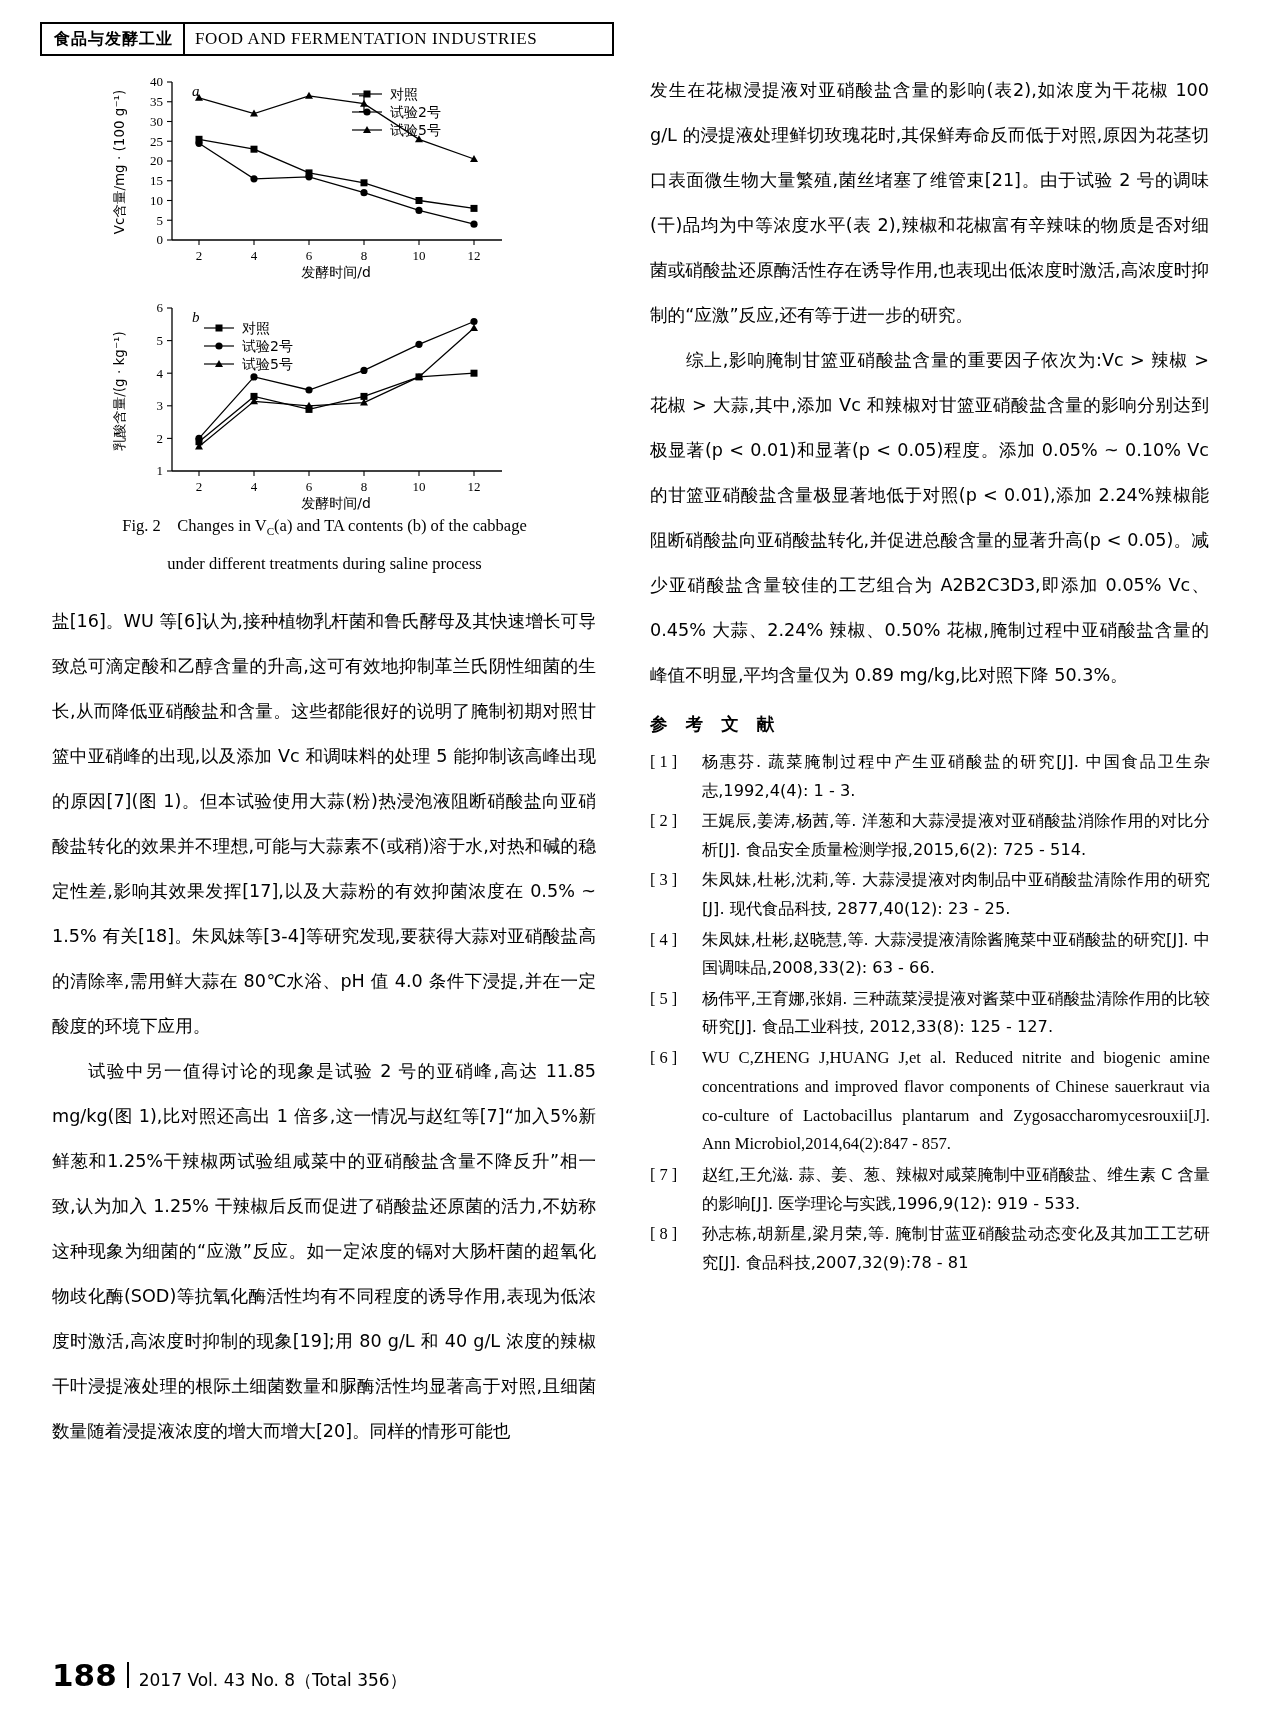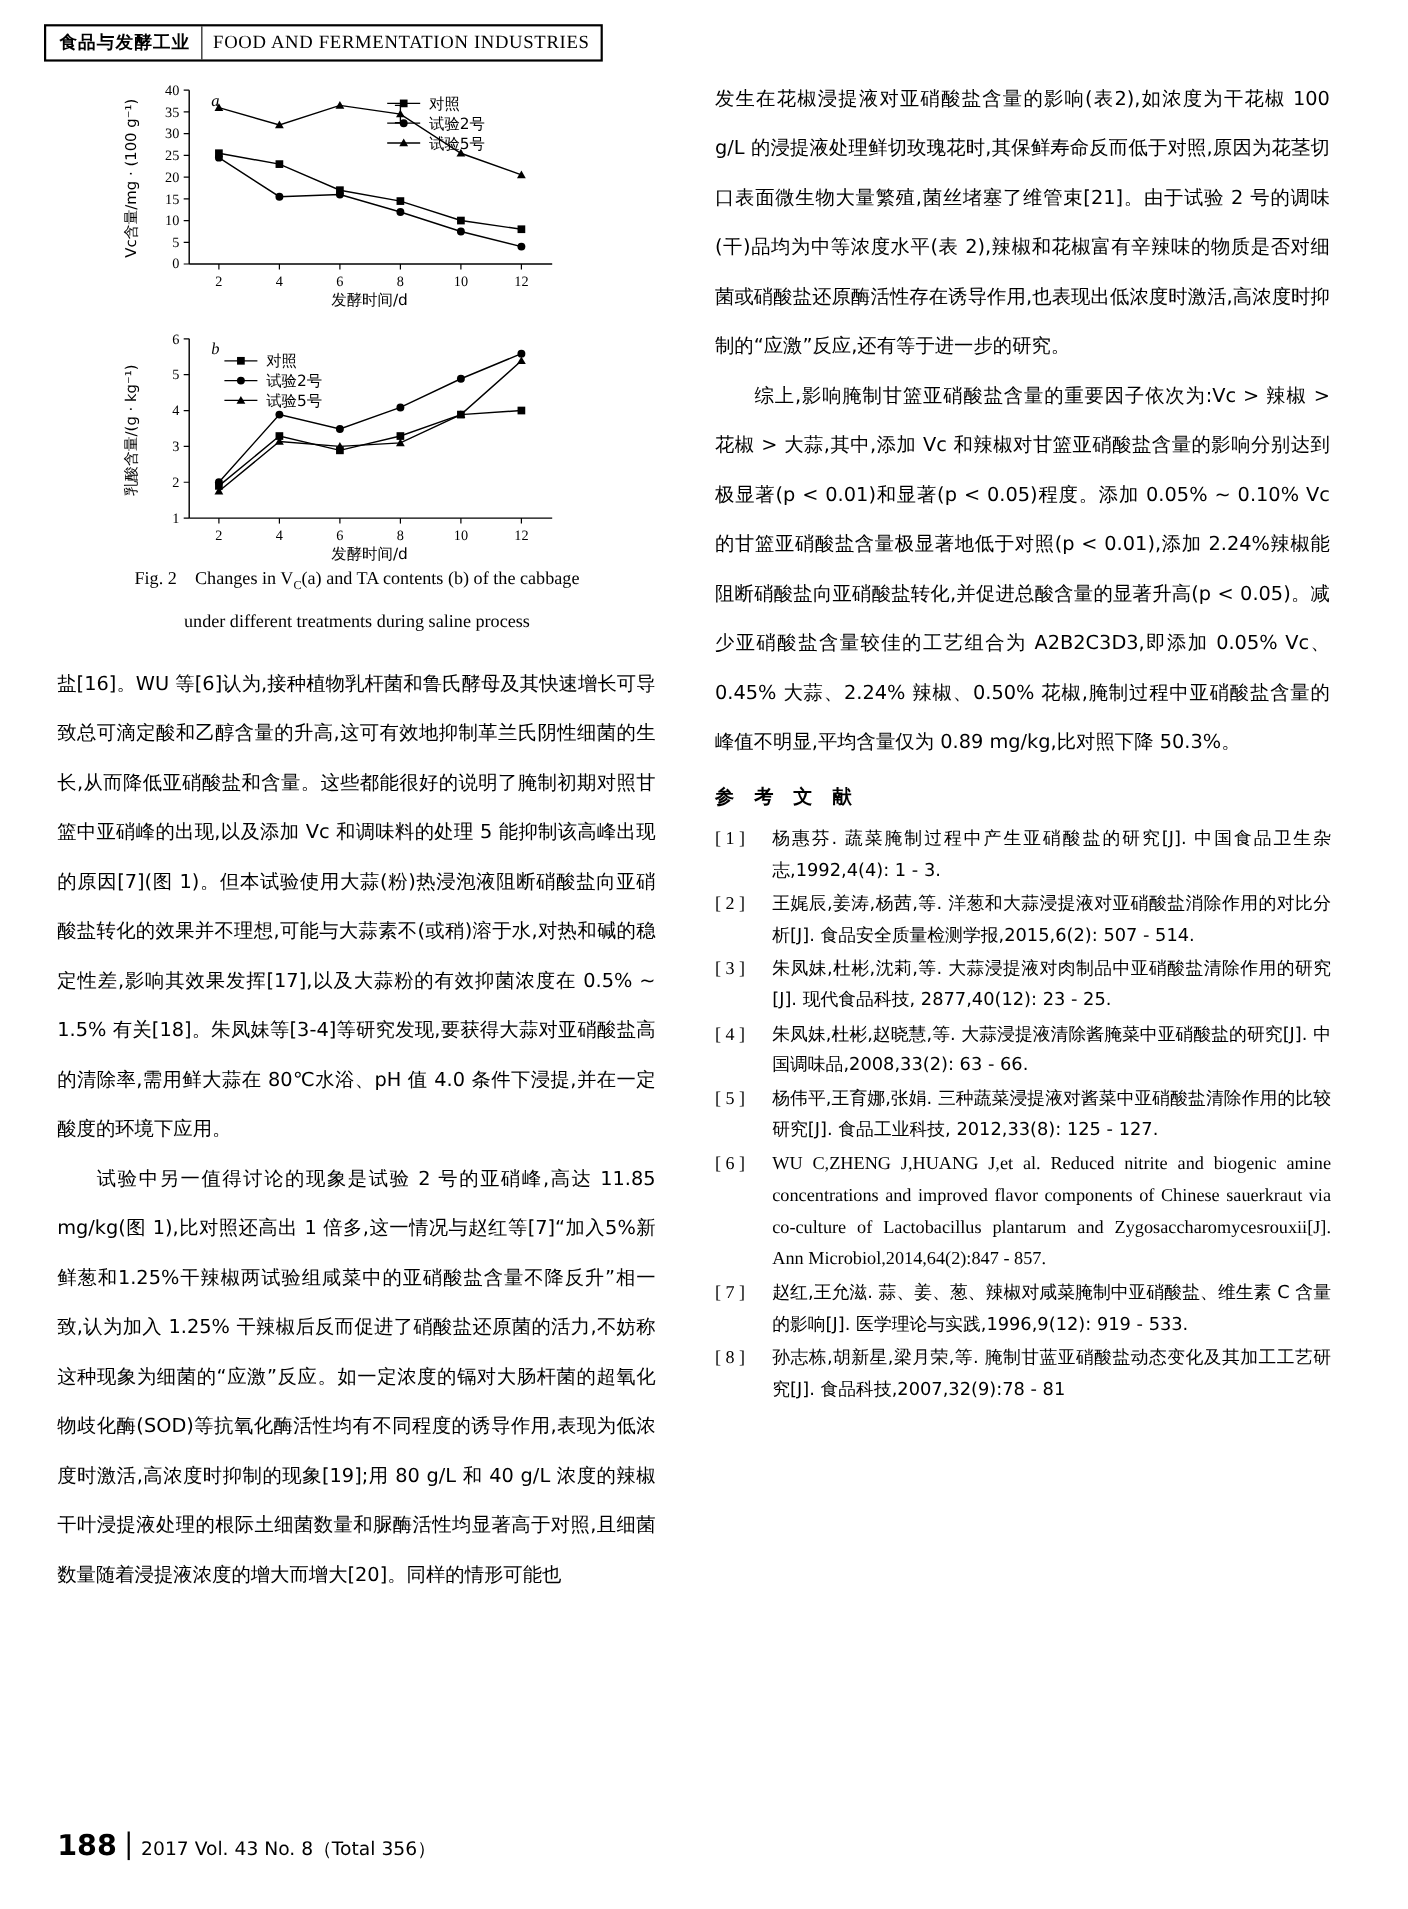--- a/index.html
+++ b/index.html
@@ -19,21 +19,21 @@
     position: absolute;
     left: 0; top: 0;
     width: 1280px;
     height: 1735px;
   }
   
   .header {
     position: absolute;
     left: 40px;
     top: 22px;
-    width: 508px;
+    width: 574px;
     height: 34px;
     border: 2px solid #000;
     box-sizing: border-box;
     display: flex;
     align-items: stretch;
   }
   .header-cn {
     font-family: "DejaVu Sans", sans-serif;
     font-weight: bold;
     font-size: 16px;
@@ -142,21 +142,21 @@
   .footer {
     position: absolute;
     left: 52px;
     bottom: 42px;
     display: flex;
     align-items: baseline;
   }
   .footer-page {
     font-family: "DejaVu Sans", sans-serif;
     font-weight: bold;
-    font-size: 26px;
+    font-size: 31px;
     letter-spacing: 0px;
   }
   .footer-rule {
     width: 2px;
     height: 26px;
     background: #000;
     margin: 0 10px;
     align-self: center;
   }
   .footer-text {
@@ -389,21 +389,21 @@
     <p class="para indent">综上,影响腌制甘篮亚硝酸盐含量的重要因子依次为:Vc &gt; 辣椒 &gt; 花椒 &gt; 大蒜,其中,添加 Vc 和辣椒对甘篮亚硝酸盐含量的影响分别达到极显著(p &lt; 0.01)和显著(p &lt; 0.05)程度。添加 0.05% ~ 0.10% Vc 的甘篮亚硝酸盐含量极显著地低于对照(p &lt; 0.01),添加 2.24%辣椒能阻断硝酸盐向亚硝酸盐转化,并促进总酸含量的显著升高(p &lt; 0.05)。减少亚硝酸盐含量较佳的工艺组合为 A2B2C3D3,即添加 0.05% Vc、0.45% 大蒜、2.24% 辣椒、0.50% 花椒,腌制过程中亚硝酸盐含量的峰值不明显,平均含量仅为 0.89 mg/kg,比对照下降 50.3%。</p>
 
     <div class="ref-title">参 考 文 献</div>
 
     <div class="ref-item">
       <div class="ref-num">[ 1 ]</div>
       <div class="ref-text">杨惠芬. 蔬菜腌制过程中产生亚硝酸盐的研究[J]. 中国食品卫生杂志,1992,4(4): 1 - 3.</div>
     </div>
     <div class="ref-item">
       <div class="ref-num">[ 2 ]</div>
-      <div class="ref-text">王娓辰,姜涛,杨茜,等. 洋葱和大蒜浸提液对亚硝酸盐消除作用的对比分析[J]. 食品安全质量检测学报,2015,6(2): 507 - 514.</div>
+      <div class="ref-text">王娓辰,姜涛,杨茜,等. 洋葱和大蒜浸提液对亚硝酸盐消除作用的对比分析[J]. 食品安全质量检测学报,2015,6(2): 725 - 514.</div>
     </div>
     <div class="ref-item">
       <div class="ref-num">[ 3 ]</div>
       <div class="ref-text">朱凤妹,杜彬,沈莉,等. 大蒜浸提液对肉制品中亚硝酸盐清除作用的研究[J]. 现代食品科技, 2877,40(12): 23 - 25.</div>
     </div>
     <div class="ref-item">
       <div class="ref-num">[ 4 ]</div>
       <div class="ref-text">朱凤妹,杜彬,赵晓慧,等. 大蒜浸提液清除酱腌菜中亚硝酸盐的研究[J]. 中国调味品,2008,33(2): 63 - 66.</div>
     </div>
     <div class="ref-item">

